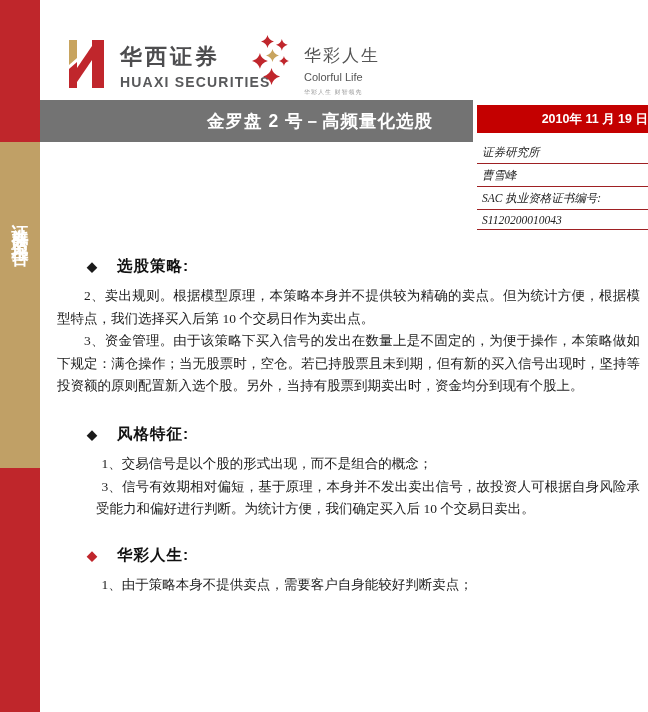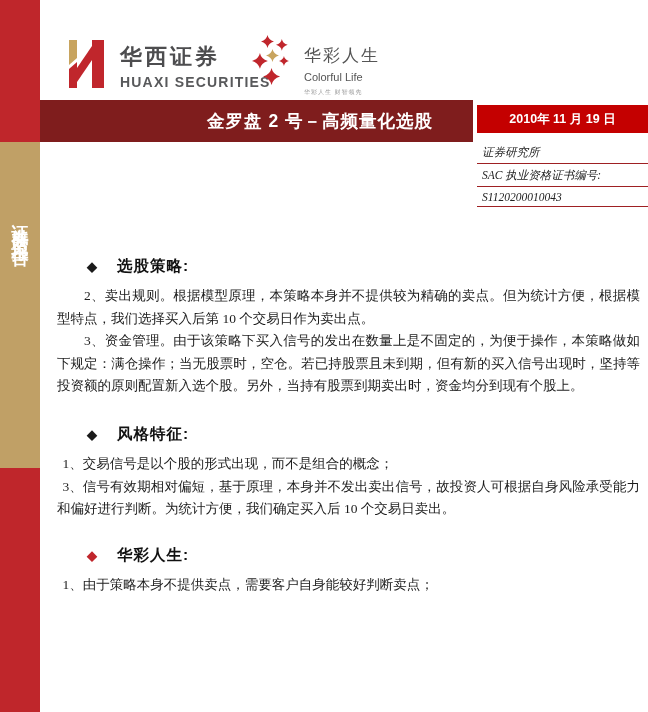--- a/index.html
+++ b/index.html
@@ -34,28 +34,28 @@
               font-family:"Liberation Sans",sans-serif; margin-top:2px; }
   .logo-colorful { position:absolute; left:212px; top:34px; display:flex; align-items:flex-start; }
   .logo-colorful-text { margin-left:8px; margin-top:10px; }
   .colorful-cn { font-size:17px; color:#555; letter-spacing:2px; }
   .colorful-en { font-size:11px; color:#555; font-family:"Liberation Sans",sans-serif; margin-top:4px; }
   .colorful-tagline { font-size:6px; color:#9a9a9a; margin-top:5px; letter-spacing:1px; }
 
   
   .title-bar {
     position:absolute; left:40px; top:100px; width:433px; height:42px;
-    background:#7f1d1d; color:#ffffff;
+    background:#737373; color:#ffffff;
     font-family:"Liberation Sans",sans-serif; font-weight:bold;
     font-size:17.5px; line-height:42px; text-align:center;
     padding-left:127px; letter-spacing:1px;
   }
   .date-box {
     position:absolute; left:477px; top:105px; width:171px; height:28px;
-    background:#c40000; color:#ffffff; text-align:center; line-height:28px;
+    background:#c40000; color:#ffffff; text-align:right; line-height:28px;
     font-family:"Liberation Sans",sans-serif; font-weight:bold; font-size:12.5px;
   }
 
   
   .analyst { position:absolute; left:477px; top:141px; width:171px; }
   .analyst-row {
     font-size:11.5px; font-style:italic; color:#222;
     padding:4px 8px 3px 5px;
     border-bottom:1.6px solid #9e2023;
     font-family:"Liberation Serif",serif;
@@ -70,21 +70,21 @@
   }
   .diamond { font-size:13px; margin-right:19px; color:#1a1a1a; }
   .section-apply .diamond { color:#c0262c; }
   .section + .section { margin-top:26px; }
   .section-apply { margin-top:24px !important; }
   .main p {
     font-size:13.5px; line-height:22.6px; text-align:justify;
     color:#1c1c1c;
   }
   .ind2  { text-indent:2em; }
-  .ind05 { text-indent:0.4em; }
+  .ind05 { text-indent:0.4em;margin-left:39px; }
 </style>
 </head>
 <body>
 
 <div class="left-strip">
   <div class="strip-red-top"></div>
   <div class="strip-gold">
     <div class="vertical-label">证券研究报告</div>
   </div>
   <div class="strip-red-bottom"></div>
@@ -128,20 +128,21 @@
   </div>
 
 </div>
 
 <div class="title-bar">金罗盘 2 号－高频量化选股</div>
 
 <div class="date-box">2010年 11 月 19 日</div>
 
 <div class="analyst">
   <div class="analyst-row">证券研究所</div>
+  <div class="analyst-row">曹雪峰</div>
   <div class="analyst-row">SAC 执业资格证书编号:</div>
   <div class="analyst-row">S1120200010043</div>
 </div>
 
 <div class="main">
 
   <div class="section">
     <div class="section-heading">
       <span class="diamond">◆</span>
       <span>选股策略:</span>

